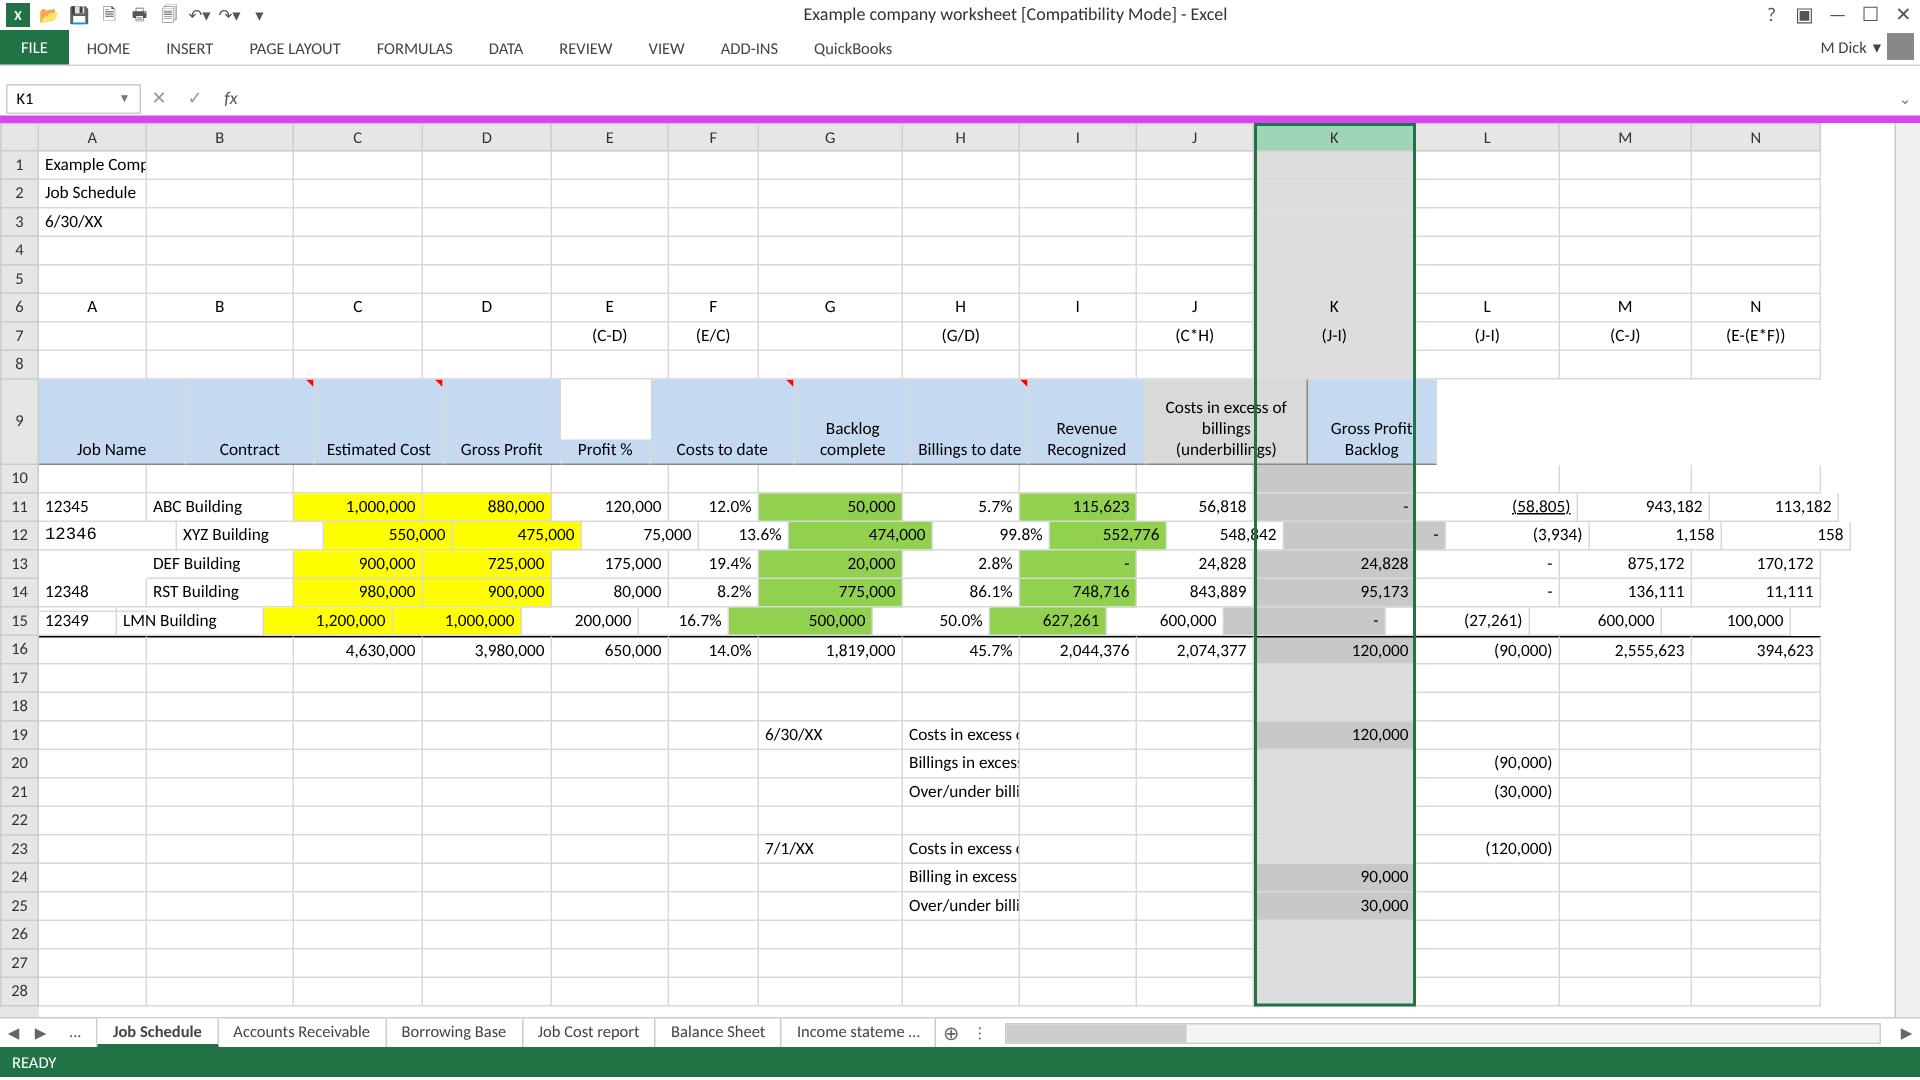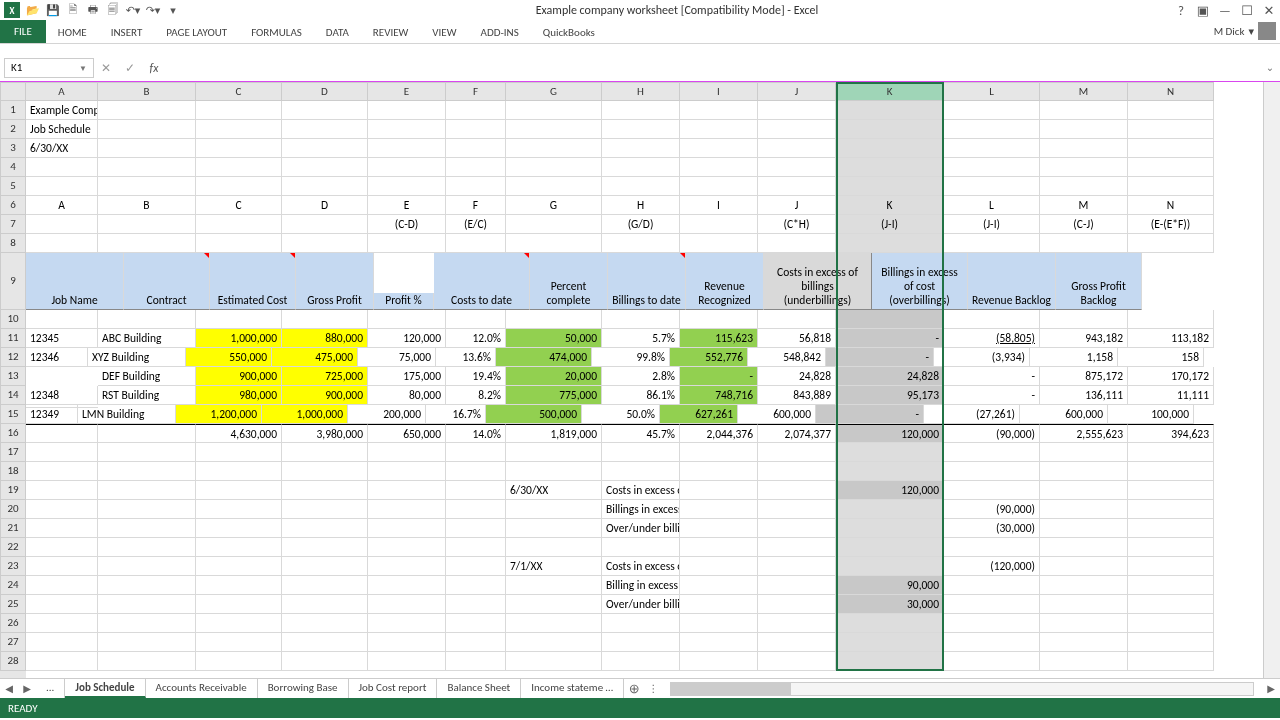--- a/index.html
+++ b/index.html
@@ -15,21 +15,21 @@
 .tb-right .tb-icon { font-size: 13px; }
 
 
 .ribbon { height: 24px; background: #fff; display: flex; align-items: flex-end; border-bottom: 1px solid #d4d4d4; position: relative; }
 .tab { padding: 4px 12px; font-size: 11px; color: #444; cursor: pointer; }
 .tab.file { background: #217346; color: #fff; padding: 5px 14px; }
 .user-box { position: absolute; right: 4px; top: 2px; display: flex; align-items: center; gap: 4px; font-size: 11px; color: #444; }
 .avatar { width: 18px; height: 18px; background: #888; }
 
 
-.formula-row { height: 28px; display: flex; align-items: center; border-bottom: 1px solid #d946ef; margin-top: 10px; justify-content: center; }
+.formula-row { height: 28px; display: flex; align-items: center; border-bottom: 5px solid #d946ef; margin-top: 10px; justify-content: center; }
 .namebox { width: 90px; border: 1px solid #ccc; height: 20px; padding: 0 6px; font-size: 11px; display: flex; align-items: center; margin-left: 4px; }
 .namebox .dd { margin-left: auto; font-size: 8px; color: #777; }
 .fb-btn { width: 24px; text-align: center; color: #999; font-size: 12px; }
 .fx { width: 24px; text-align: center; color: #555; font-style: italic; font-size: 12px; }
 .formula-input { flex: 1; height: 20px; border: none; padding: 0 6px; }
 .fb-expand { width: 20px; text-align: center; color: #777; font-size: 10px; }
 
 
 .grid-wrap { display: flex; height: 596px; }
 .rowhdrs { width: 26px; background: #e6e6e6; }
@@ -316,26 +316,24 @@
           <div class="cell " style="width: 88px;"></div>
           <div class="cell " style="width: 86px;"></div>
         </div>
         <div class="row hdr tall">
           <div class="cell " style="width: 98px;">Job Name</div>
           <div class="cell red-tri" style="width: 86px;">Contract</div>
           <div class="cell red-tri" style="width: 86px;">Estimated Cost</div>
           <div class="cell " style="width: 78px;">Gross Profit</div>
           <div class="cell " style="width: 60px; margin-top: 40px;">Gross Profit %</div>
           <div class="cell red-tri" style="width: 96px;">Costs to date</div>
-          <div class="cell " style="width: 78px;">Percent complete</div>
+          <div class="cell " style="width: 78px;">Backlog complete</div>
           <div class="cell red-tri" style="width: 78px;">Billings to date</div>
           <div class="cell " style="width: 78px;">Revenue Recognized</div>
           <div class="cell kh" style="width: 108px;">Costs in excess of billings (underbillings)</div>
-          <div class="cell " style="width: 96px;">Billings in excess of cost (overbillings)</div>
-          <div class="cell " style="width: 88px;">Revenue Backlog</div>
           <div class="cell " style="width: 86px;">Gross Profit Backlog</div>
         </div>
         <div class="row arow">
           <div class="cell " style="width: 72px;"></div>
           <div class="cell " style="width: 98px;"></div>
           <div class="cell  r" style="width: 86px;"></div>
           <div class="cell  r" style="width: 86px;"></div>
           <div class="cell  r" style="width: 78px;"></div>
           <div class="cell  r" style="width: 60px;"></div>
           <div class="cell  r" style="width: 96px;"></div>
@@ -352,26 +350,26 @@
           <div class="cell " style="width: 98px;">ABC Building</div>
           <div class="cell y r" style="width: 86px;">1,000,000</div>
           <div class="cell y r" style="width: 86px;">880,000</div>
           <div class="cell r" style="width: 78px;">120,000</div>
           <div class="cell r" style="width: 60px;">12.0%</div>
           <div class="cell g r" style="width: 96px;">50,000</div>
           <div class="cell r" style="width: 78px;">5.7%</div>
           <div class="cell g r" style="width: 78px;">115,623</div>
           <div class="cell r" style="width: 78px;">56,818</div>
           <div class="cell ssel r" style="width: 108px;">-</div>
-          <div class="cell r" style="width: 96px; text-decoration: underline;">(58,805)</div>
+          <div class="cell r" style="width: 108px; text-decoration: underline;">(58,805)</div>
           <div class="cell r" style="width: 88px;">943,182</div>
           <div class="cell r" style="width: 86px;">113,182</div>
         </div>
         <div class="row ">
-          <div class="cell " style="width: 62px;">12346</div>
+          <div class="cell " style="width: 92px; font-family: Liberation Mono, monospace;">12346</div>
           <div class="cell " style="width: 98px;">XYZ Building</div>
           <div class="cell y r" style="width: 86px;">550,000</div>
           <div class="cell y r" style="width: 86px;">475,000</div>
           <div class="cell r" style="width: 78px;">75,000</div>
           <div class="cell r" style="width: 60px;">13.6%</div>
           <div class="cell g r" style="width: 96px;">474,000</div>
           <div class="cell r" style="width: 78px; padding-left: 20px;">99.8%</div>
           <div class="cell g r" style="width: 78px;">552,776</div>
           <div class="cell r" style="width: 78px;">548,842</div>
           <div class="cell ssel r" style="width: 108px;">-</div>

